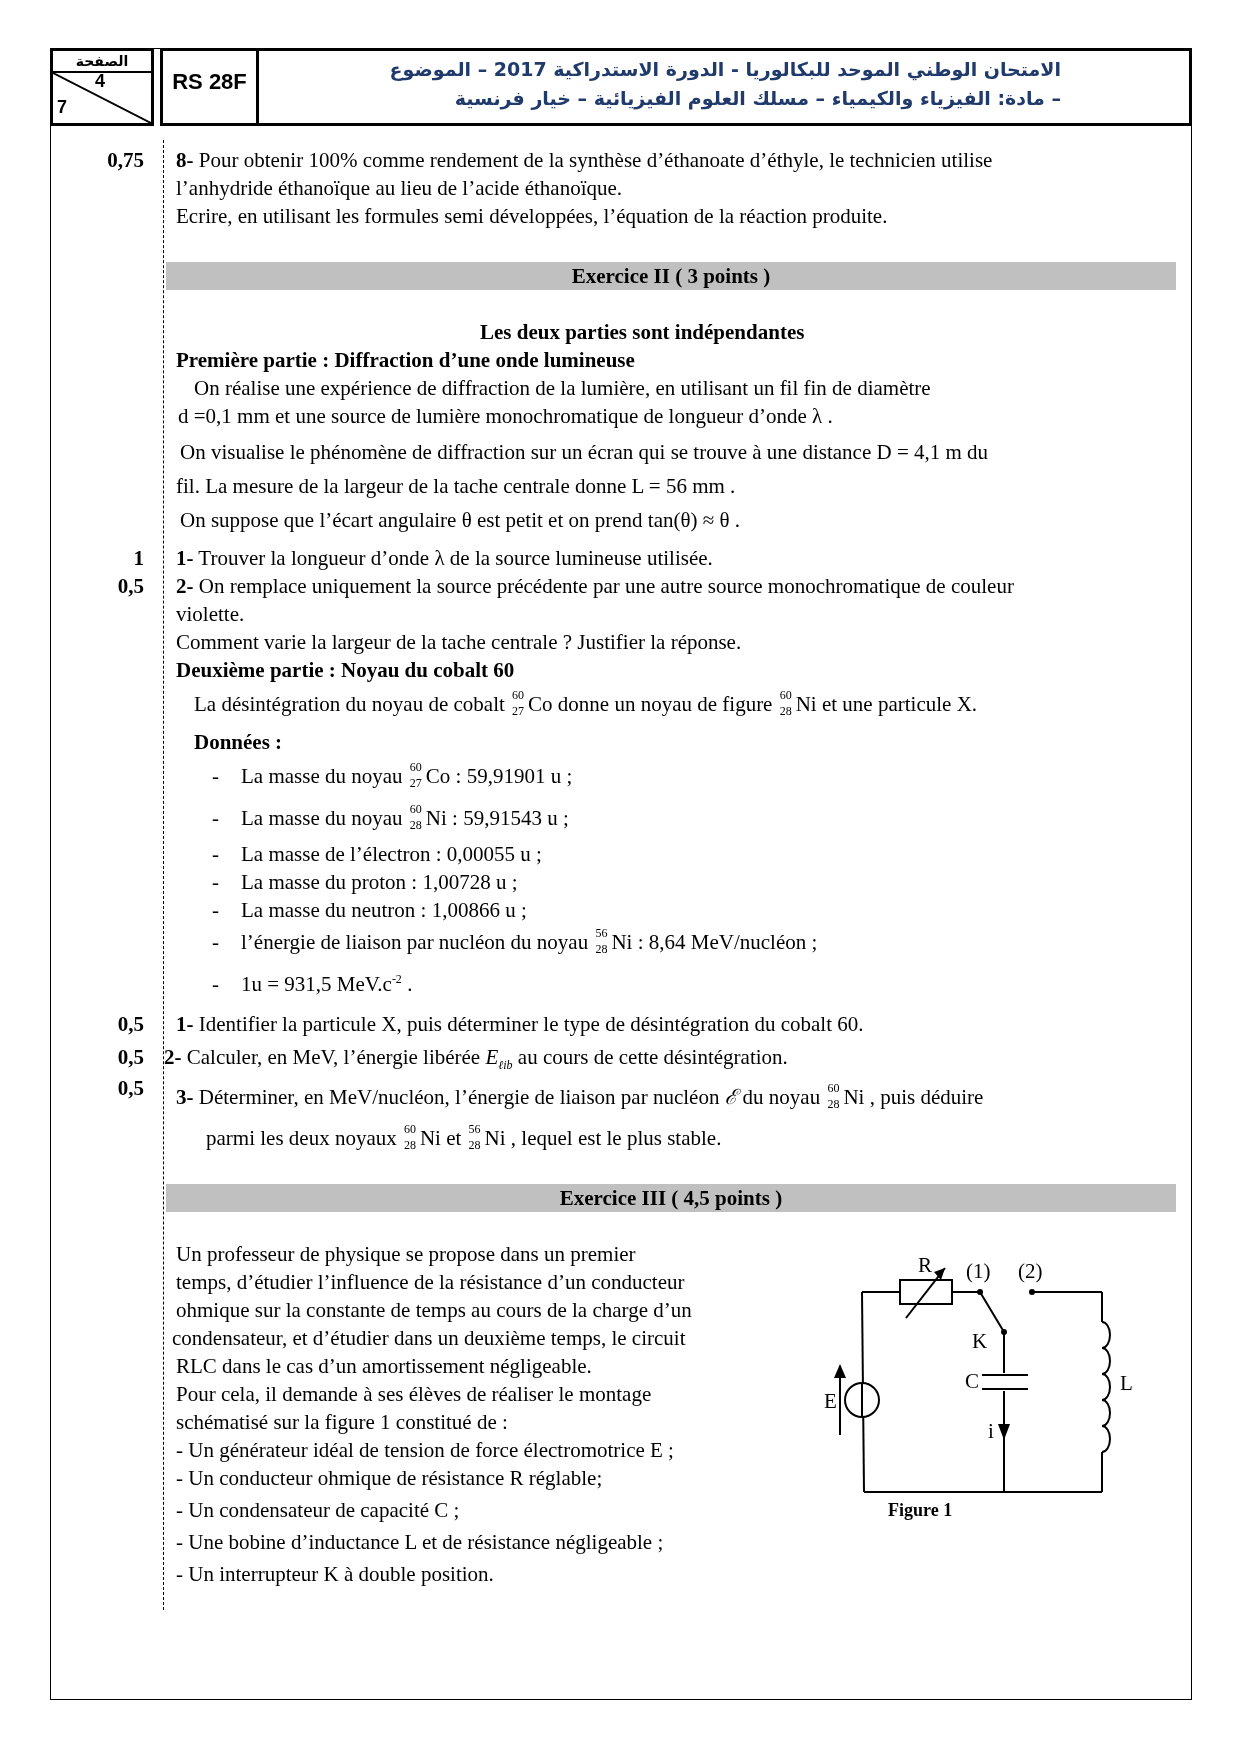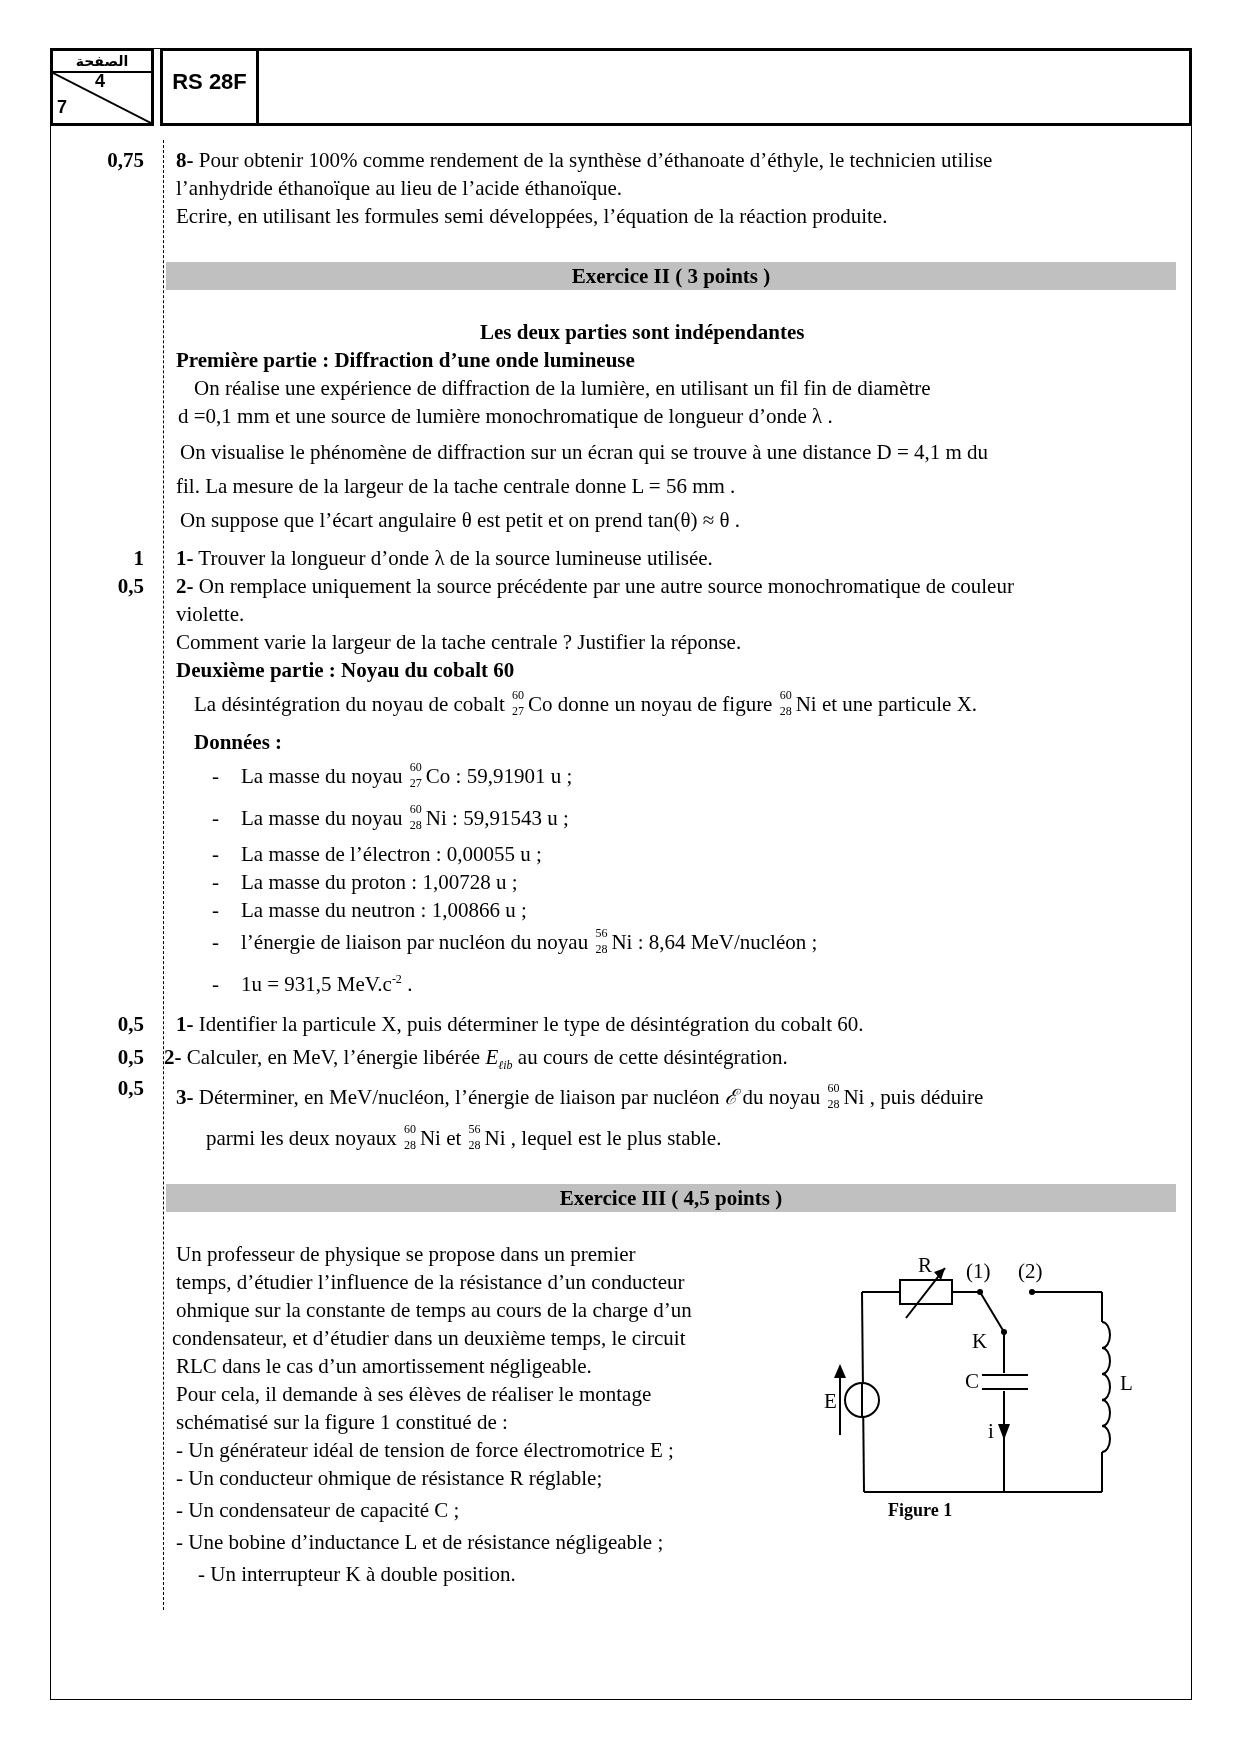--- a/index.html
+++ b/index.html
@@ -60,20 +60,22 @@
 <div class="hdr-page-box">
   <div class="hdr-page-label">الصفحة</div>
   <svg class="hdr-diag" viewBox="0 0 98 50" preserveAspectRatio="none">
     <line x1="0" y1="0" x2="98" y2="50" stroke="#000" stroke-width="2"></line>
   </svg>
   <div class="hdr-page-num">4</div>
   <div class="hdr-page-total">7</div>
 </div>
 <div class="hdr-code-box">RS 28F</div>
 <div class="hdr-title-box">
+  <div class="hdr-line1">الامتحان الوطني الموحد للبكالوريا - الدورة الاستدراكية  2017 – الموضوع</div>
+  <div class="hdr-line2">– مادة: الفيزياء والكيمياء – مسلك العلوم الفيزيائية – خيار فرنسية</div>
 </div>
 
 <div class="dash-sep"></div>
 
 <div class="score" style="top:148px">0,75</div>
 <div class="score" style="top:546px">1</div>
 <div class="score" style="top:574px">0,5</div>
 <div class="score" style="top:1012px">0,5</div>
 <div class="score" style="top:1045px">0,5</div>
 <div class="score" style="top:1076px">0,5</div>
@@ -120,21 +122,21 @@
     <div class="line" style="left: 176px; top: 1270px;">temps, d’étudier l’influence de la résistance d’un conducteur</div>
     <div class="line" style="left: 176px; top: 1298px;">ohmique sur la constante de temps au cours de la charge d’un</div>
     <div class="line" style="left: 172px; top: 1326px;">condensateur, et d’étudier dans un deuxième temps, le circuit</div>
     <div class="line" style="left: 176px; top: 1354px;">RLC dans le cas d’un amortissement négligeable.</div>
     <div class="line" style="left: 176px; top: 1382px;">  Pour cela, il demande à ses élèves de réaliser le montage</div>
     <div class="line" style="left: 176px; top: 1410px;">schématisé sur la figure 1 constitué de :</div>
     <div class="line" style="left: 176px; top: 1438px;">-  Un générateur idéal de tension de force électromotrice  E ;</div>
     <div class="line" style="left: 176px; top: 1466px;">- Un conducteur ohmique de résistance  R  réglable;</div>
     <div class="line" style="left: 176px; top: 1498px;">- Un condensateur de capacité  C ;</div>
     <div class="line" style="left: 176px; top: 1530px;">- Une bobine d’inductance  L   et de résistance négligeable ;</div>
-    <div class="line" style="left: 176px; top: 1562px; margin-left: 22px;">- Un interrupteur K à double position.</div>
+    <div class="line" style="left: 176px; top: 1562px;">- Un interrupteur K à double position.</div>
   </div>
 
 <svg class="circuit" viewBox="0 0 330 260">
   <g stroke="#000" stroke-width="2" fill="none">
 
     <line x1="42" y1="52" x2="44" y2="252"></line>
 
     <line x1="42" y1="52" x2="80" y2="52"></line>
     <rect x="80" y="40" width="52" height="24" fill="#fff"></rect>
     <line x1="132" y1="52" x2="160" y2="52"></line>

